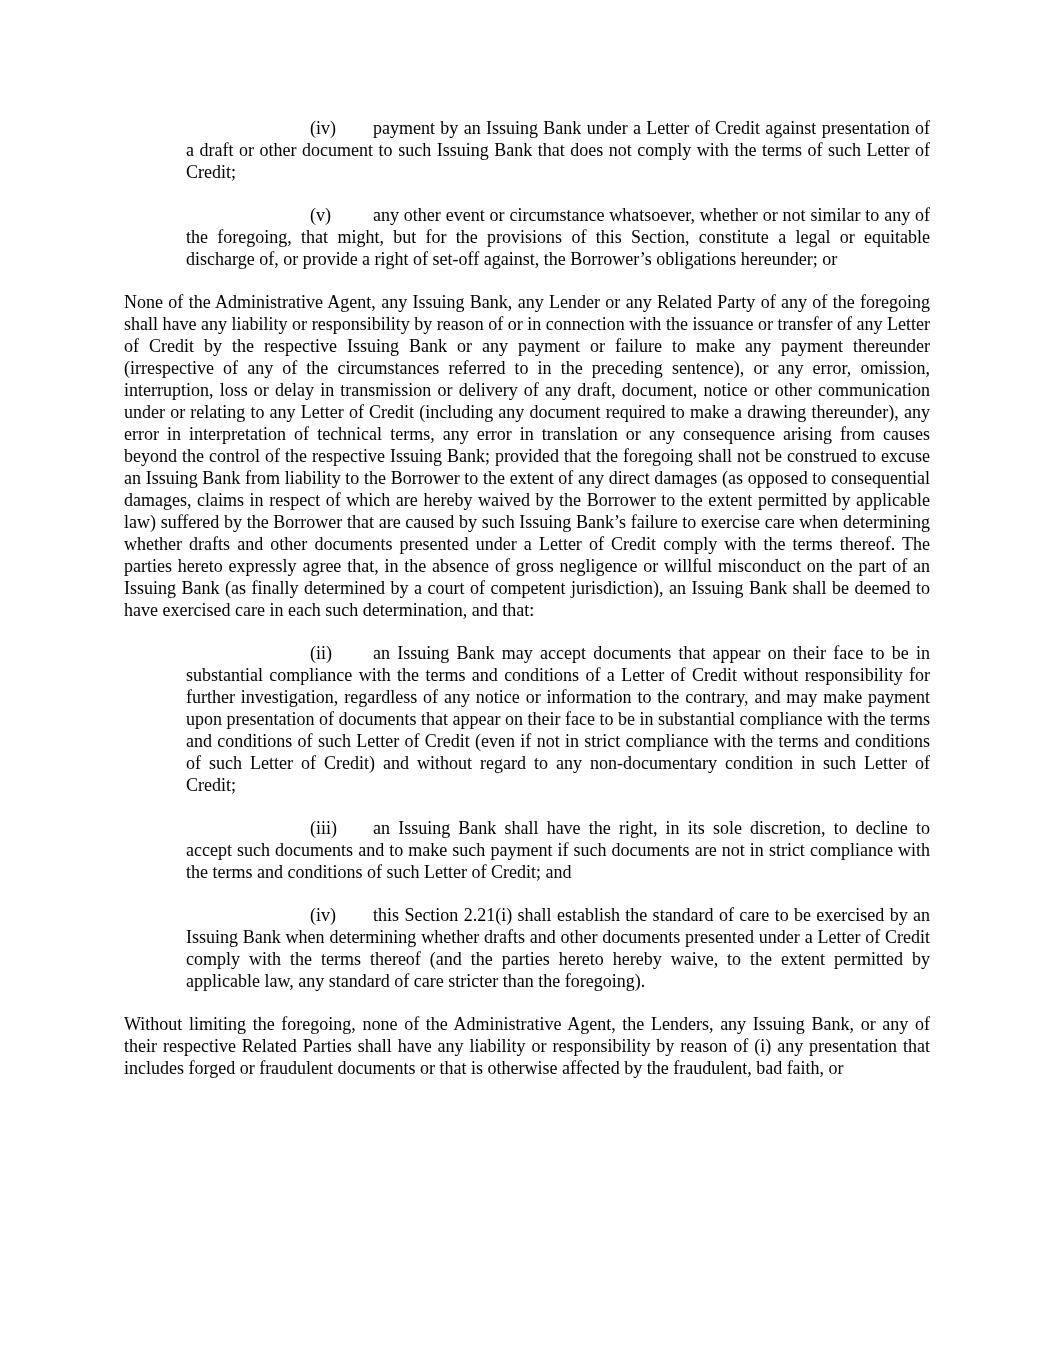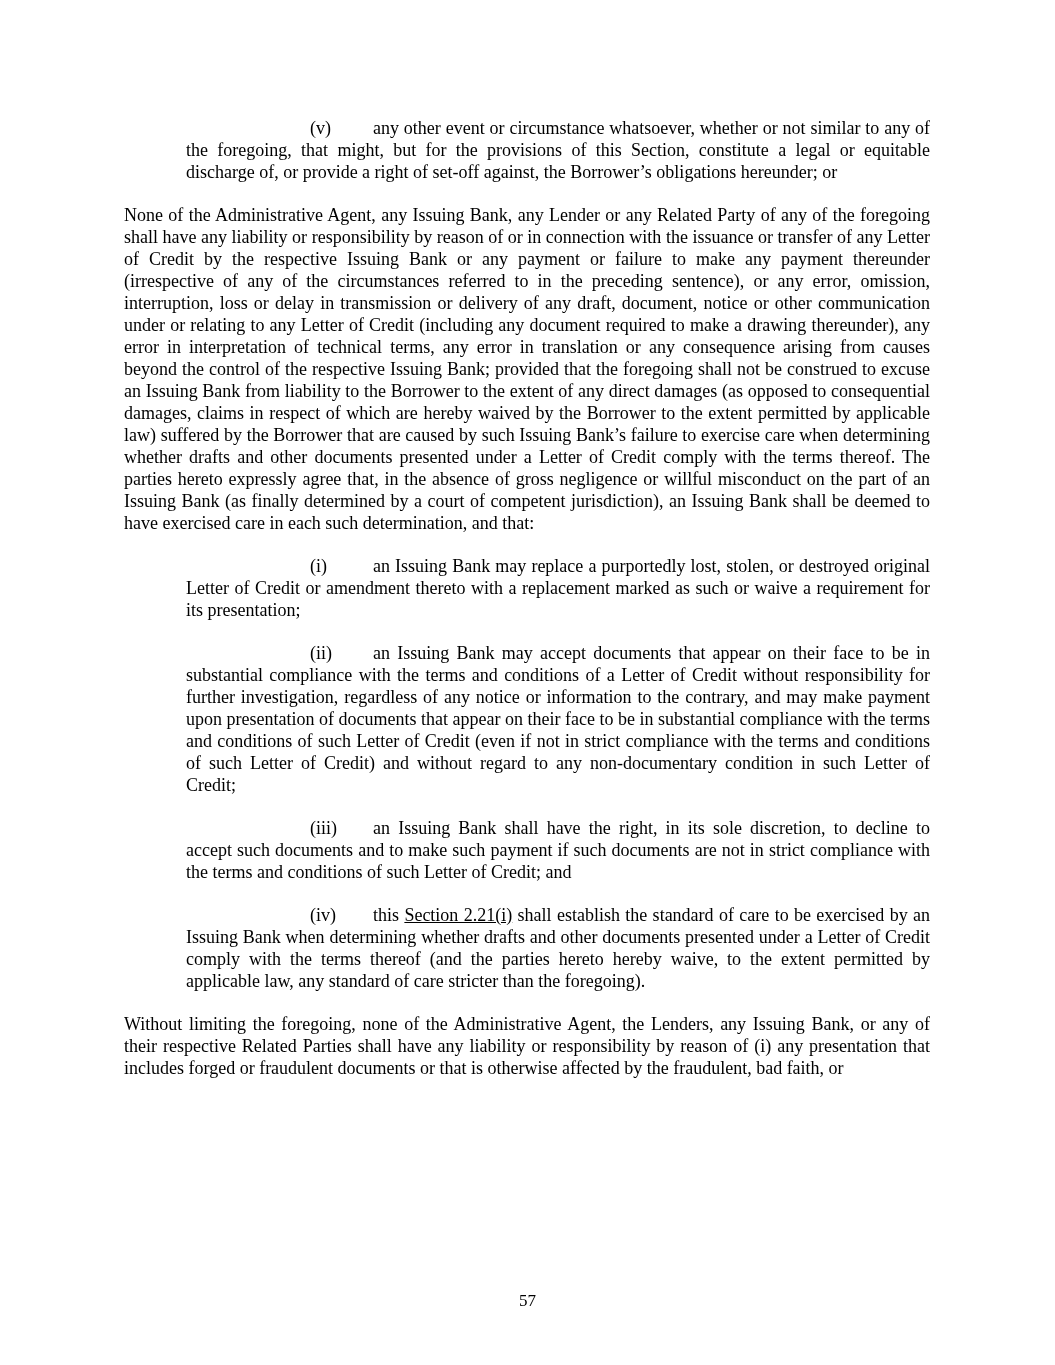--- a/index.html
+++ b/index.html
@@ -23,49 +23,48 @@
   p { margin: 0 0 21px 0; text-align: justify; }
   p.clause {
     margin-left: 62px;
     text-indent: 124px;
   }
   .clabel {
     display: inline-block;
     width: 63px;
     text-indent: 0;
   }
-  .ref { text-decoration: underline; cursor: pointer; }
+  .ref { cursor: pointer; }
   .em { }
   .footer {
     position: absolute;
     top: 1290px;
     left: 0;
     width: 100%;
     text-align: center;
     font-size: 17px;
   }
 </style>
 </head>
 <body>
 
 <div class="page">
   <div class="content">
 
+    <p class="clause"><span class="clabel">(iv)</span><span>payment by an Issuing Bank under a Letter of Credit against presentation of a draft or other document to such Issuing Bank that does not comply with the terms of such Letter of Credit;</span></p>
 
     <p class="clause"><span class="clabel">(v)</span><span>any other event or circumstance whatsoever, whether or not similar to any of the foregoing, that might, but for the provisions of this Section, constitute a legal or equitable discharge of, or provide a right of set-off against, the Borrower’s obligations hereunder; or</span></p>
 
 
     <p class="body"><span>None of the Administrative Agent, any Issuing Bank, any Lender or any Related Party of any of the foregoing shall have any liability or responsibility by reason of or in connection with the issuance or transfer of any Letter of Credit by the respective Issuing Bank or any payment or failure to make any payment thereunder (irrespective of any of the circumstances referred to in the preceding sentence), or any error, omission, interruption, loss or delay in transmission or delivery of any draft, document, notice or other communication under or relating to any Letter of Credit (including any document required to make a drawing thereunder), any error in interpretation of technical terms, any error in translation or any consequence arising from causes beyond the control of the respective Issuing Bank; </span><span class="em">provided</span><span> that the foregoing shall not be construed to excuse an Issuing Bank from liability to the Borrower to the extent of any direct damages (as opposed to consequential damages, claims in respect of which are hereby waived by the Borrower to the extent permitted by applicable law) suffered by the Borrower that are caused by such Issuing Bank’s failure to exercise care when determining whether drafts and other documents presented under a Letter of Credit comply with the terms thereof.  The parties hereto expressly agree that, in the absence of gross negligence or willful misconduct on the part of an Issuing Bank (as finally determined by a court of competent jurisdiction), an Issuing Bank shall be deemed to have exercised care in each such determination, and that:</span></p>
 
-    <p class="clause"><span class="clabel">(i)</span><span>an Issuing Bank may replace a purportedly lost, stolen, or destroyed original Letter of Credit or amendment thereto with a replacement marked as such or waive a requirement for its presentation;</span></p>
 
     <p class="clause"><span class="clabel">(ii)</span><span>an Issuing Bank may accept documents that appear on their face to be in substantial compliance with the terms and conditions of a Letter of Credit without responsibility for further investigation, regardless of any notice or information to the contrary, and may make payment upon presentation of documents that appear on their face to be in substantial compliance with the terms and conditions of such Letter of Credit (even if not in strict compliance with the terms and conditions of such Letter of Credit) and without regard to any non-documentary condition in such Letter of Credit;</span></p>
 
     <p class="clause"><span class="clabel">(iii)</span><span>an Issuing Bank shall have the right, in its sole discretion, to decline to accept such documents and to make such payment if such documents are not in strict compliance with the terms and conditions of such Letter of Credit; and</span></p>
 
     <p class="clause"><span class="clabel">(iv)</span><span>this </span><span class="ref">Section 2.21(i)</span><span> shall establish the standard of care to be exercised by an Issuing Bank when determining whether drafts and other documents presented under a Letter of Credit comply with the terms thereof (and the parties hereto hereby waive, to the extent permitted by applicable law, any standard of care stricter than the foregoing).</span></p>
 
     <p class="body">Without limiting the foregoing, none of the Administrative Agent, the Lenders, any Issuing Bank, or any of their respective Related Parties shall have any liability or responsibility by reason of (i) any presentation that includes forged or fraudulent documents or that is otherwise affected by the fraudulent, bad faith, or</p>
 
   </div>
 
-  <div class="footer">57</div>
 </div>
 
 </body></html>

